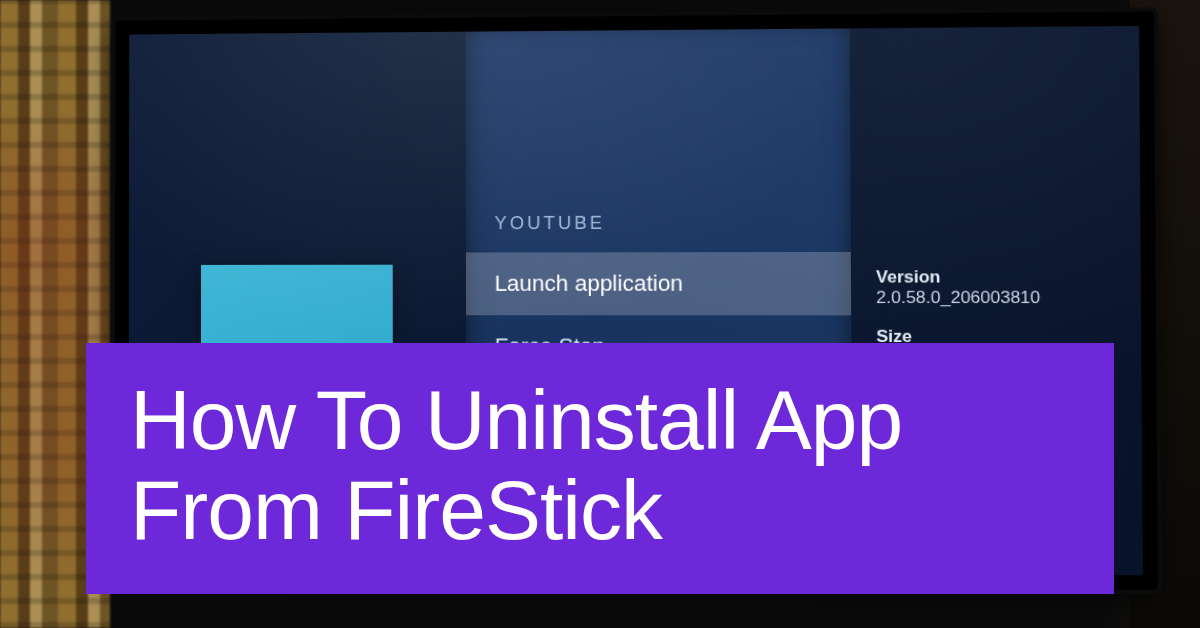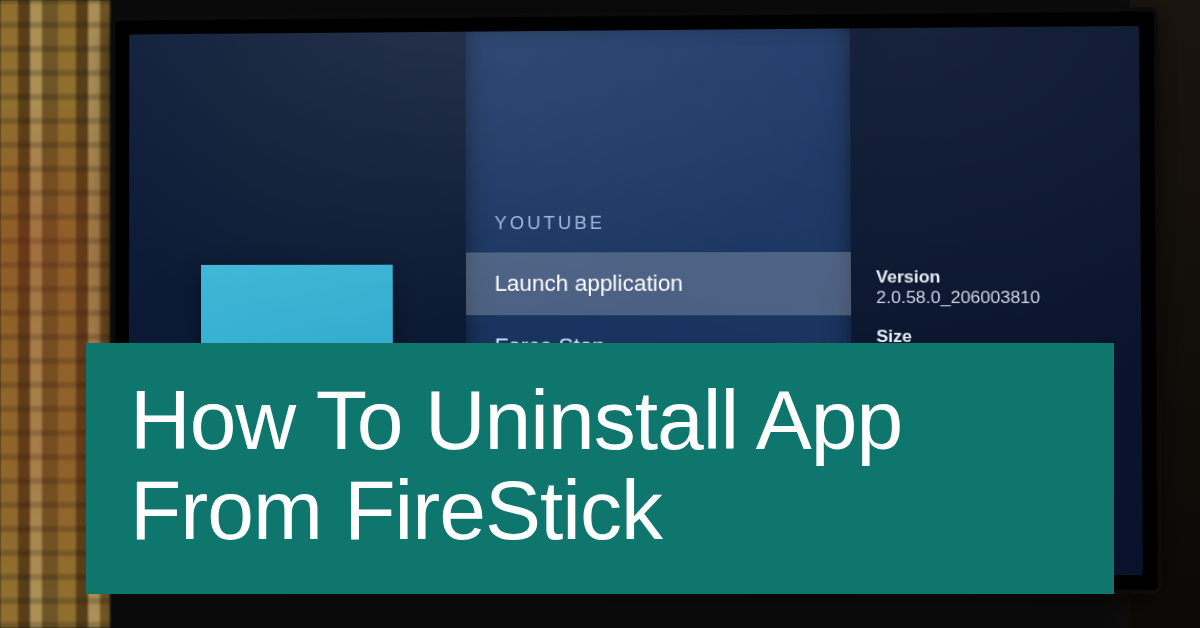--- a/index.html
+++ b/index.html
@@ -130,21 +130,21 @@
       width: 70px;
       height: 628px;
       background: linear-gradient(180deg, #1a140e 0%, #0b0906 100%);
     }
     .title-overlay {
       position: absolute;
       left: 86px;
       bottom: 34px;
       width: 1028px;
       padding: 32px 44px 38px 44px;
-      background: #0f766e;
+      background: #6d28d9;
       color: #ffffff;
       font-size: 84px;
       line-height: 1.08;
       font-weight: 500;
       letter-spacing: -1px;
       font-family: "Segoe UI", "Helvetica Neue", Arial, sans-serif;
     }
   </style>
 </head>
 <body>

